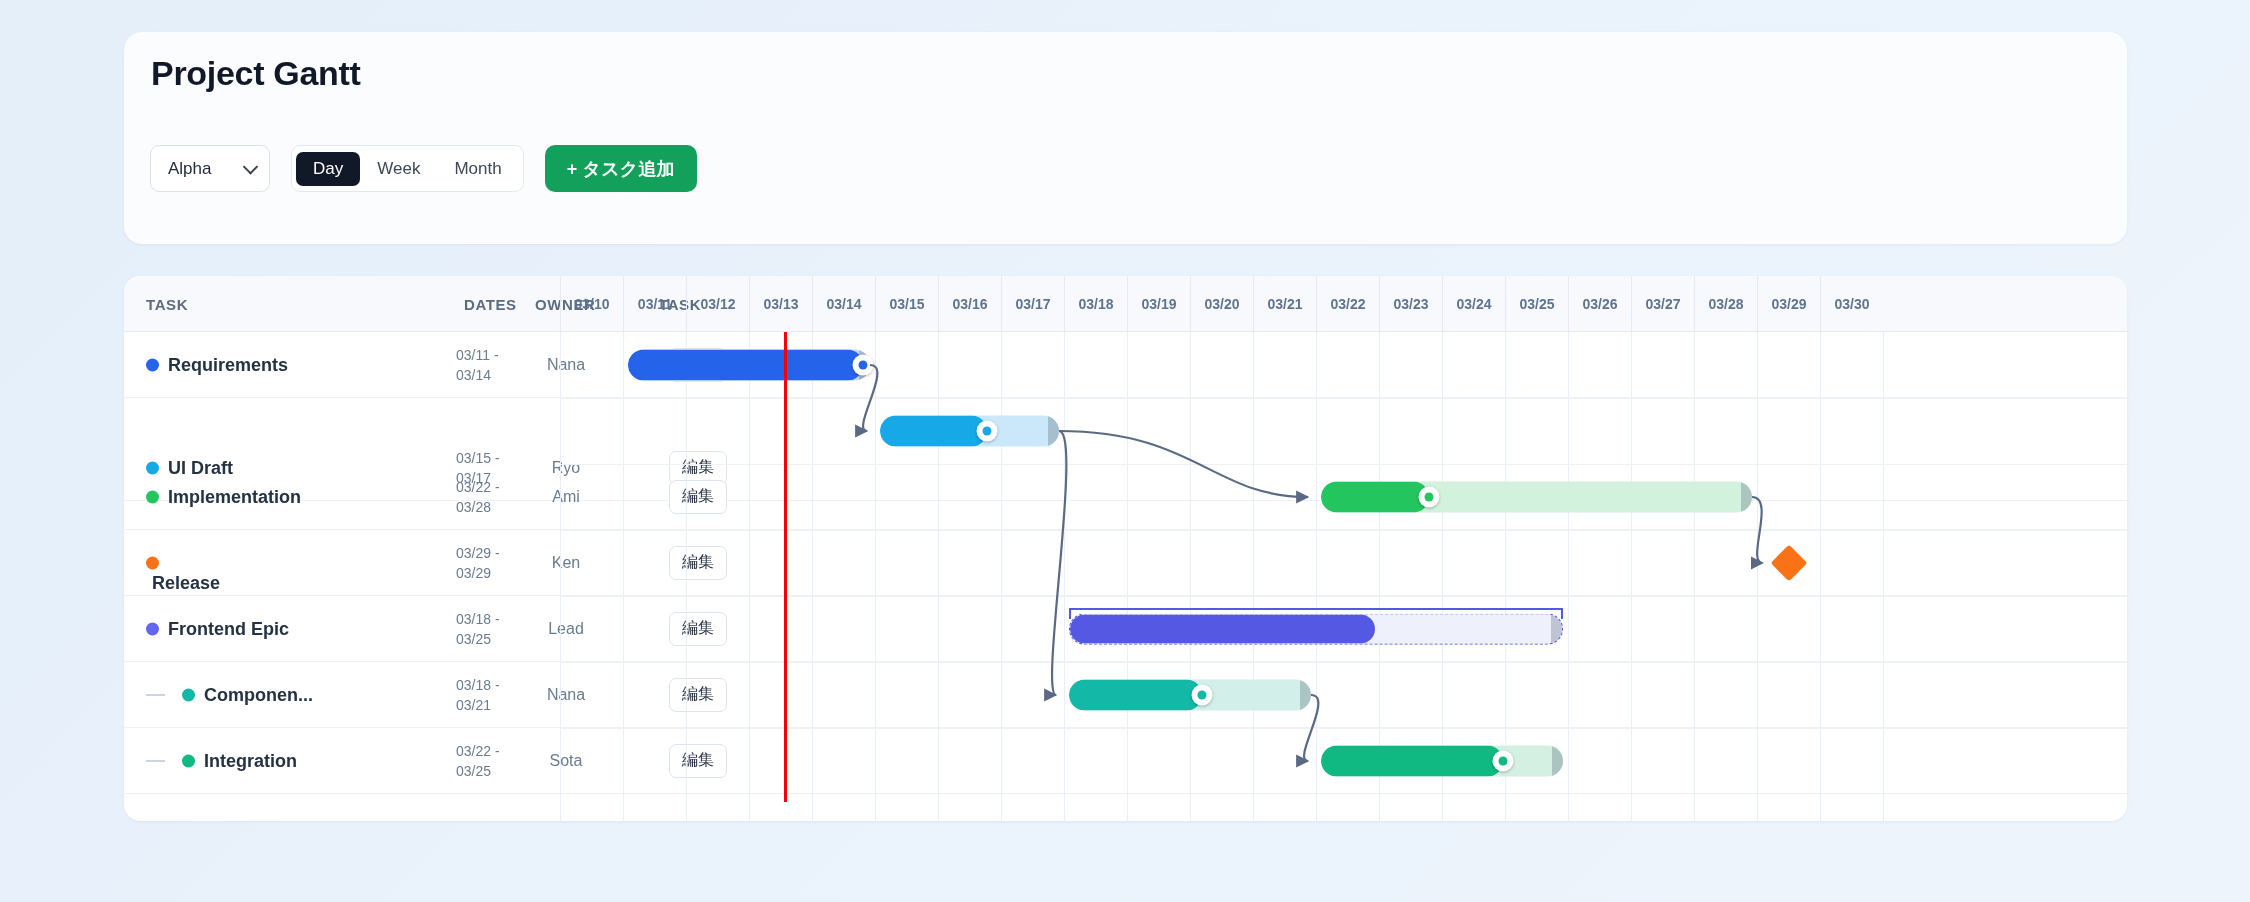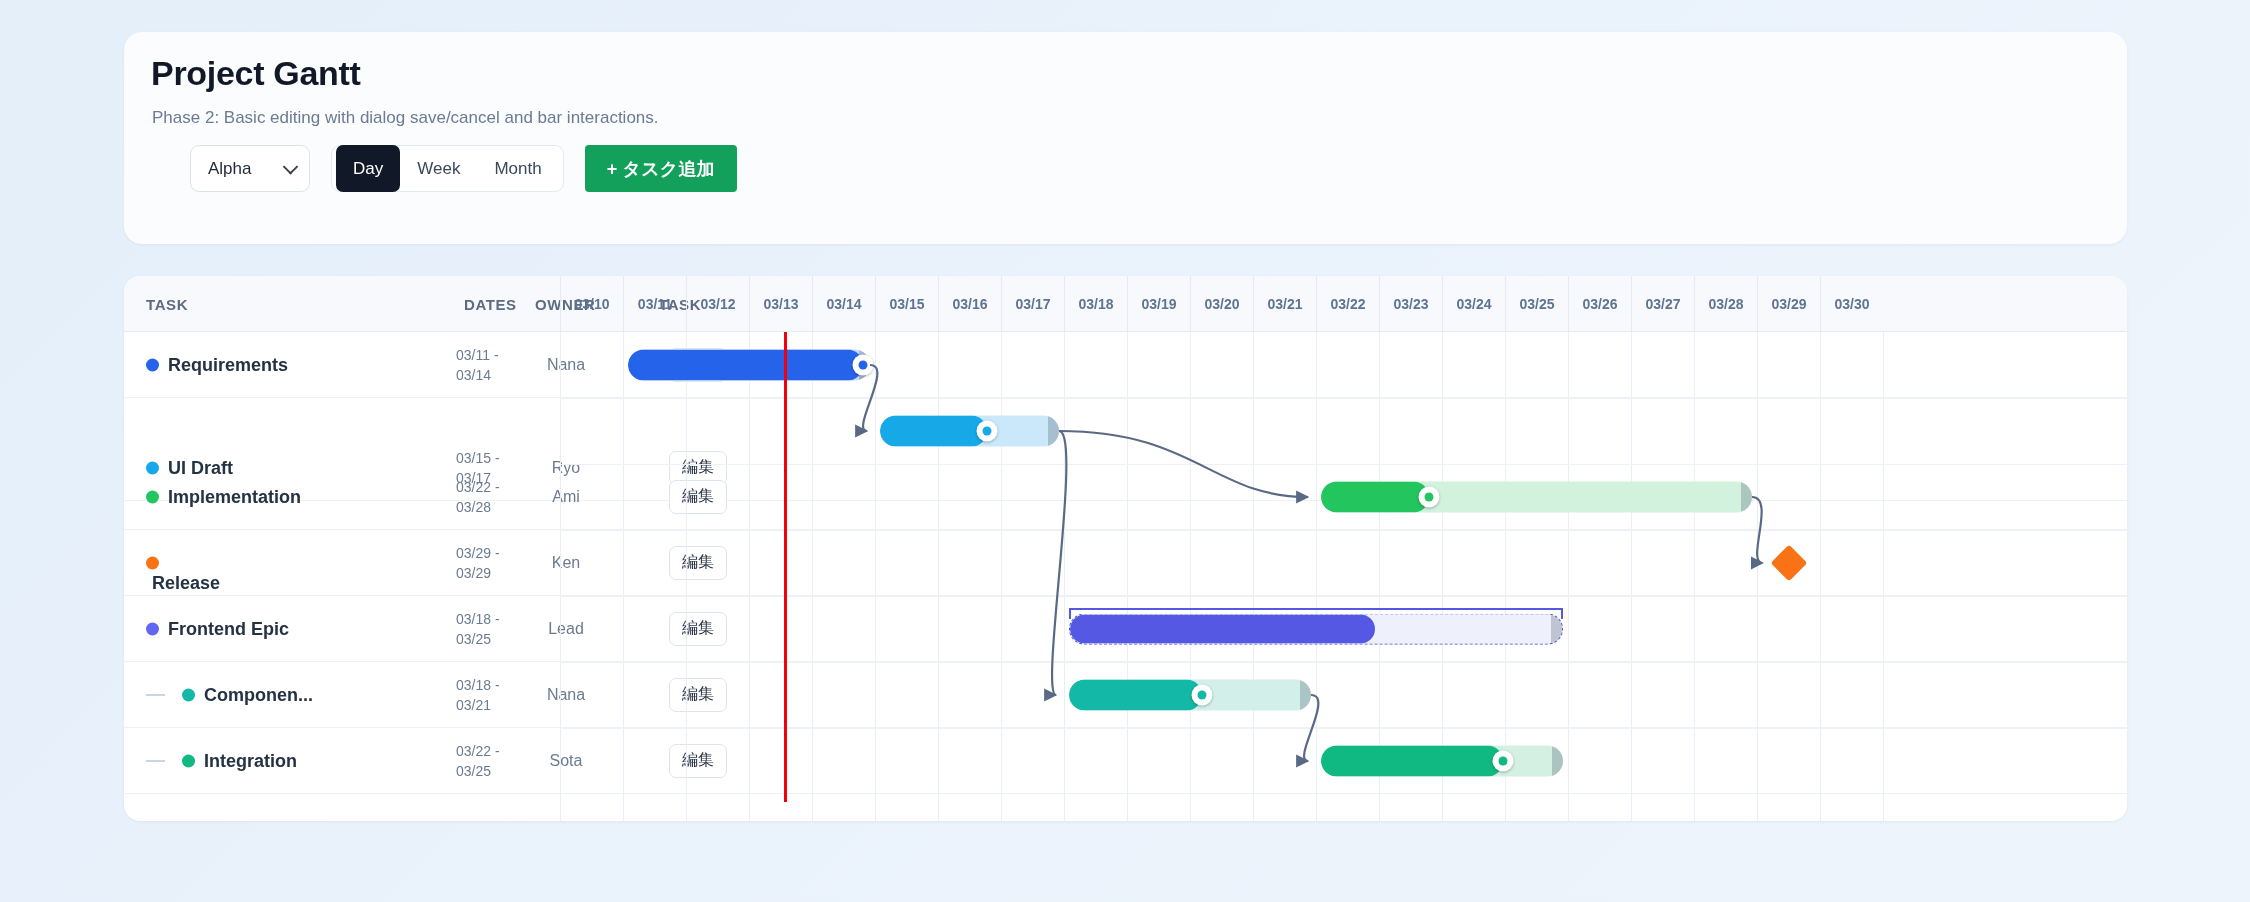--- a/index.html
+++ b/index.html
@@ -36,53 +36,53 @@
     display: flex; align-items: center; gap: 21px;
   }
   .select-box {
     position: relative;
     width: 120px; height: 47px;
     background: #fff;
     border: 1px solid #dbe2ec;
     border-radius: 9px;
     display: flex; align-items: center;
     padding-left: 17px;
-    font-size: 17px; color: #1f2937; margin-left: 40px;
+    font-size: 17px; color: #1f2937;
   }
   .select-chevron {
     position: absolute; right: 13px; top: 50%;
     transform: translateY(-55%);
     width: 11px; height: 11px;
     border-right: 2px solid #374151;
     border-bottom: 2px solid #374151;
     transform: translateY(-70%) rotate(45deg);
   }
   .seg-group {
     height: 47px;
     background: #fff;
     border: 1px solid #e3e9f1;
     border-radius: 9px;
     display: flex; align-items: center;
     padding: 4px;
   }
   .seg-btn {
-    height: 47px;
+    height: 34px;
     padding: 0 17px;
     display: flex; align-items: center; justify-content: center;
     font-size: 17px; color: #3d4757;
     border-radius: 7px;
     background: transparent;
   }
   .seg-btn.active {
     background: #111827; color: #fff; font-weight: 500;
   }
   .add-btn {
     height: 47px; padding: 0 22px;
     background: #13a05a;
-    border-radius: 4px;
+    border-radius: 10px;
     display: flex; align-items: center; justify-content: center;
     color: #fff; font-size: 18px; font-weight: bold;
     letter-spacing: .2px;
   }
 
   
   .gantt-card {
     position: absolute;
     left: 124px; top: 276px;
     width: 2003px; height: 545px;
@@ -200,21 +200,20 @@
     border-radius: 3px;
   }
 
   .dep-svg { position: absolute; left: 0; top: 0; width: 100%; height: 100%; pointer-events: none; }
 </style>
 </head>
 <body>
 
 <div class="header-card">
   <div class="page-title">Project Gantt</div>
-  <div class="page-subtitle">Phase 2: Basic editing with dialog save/cancel and bar interactions.</div>
 
   <div class="controls">
     <div class="select-box">
       <span>Alpha</span>
       <span class="select-chevron"></span>
     </div>
 
     <div class="seg-group">
       <div class="seg-btn active">Day</div>
       <div class="seg-btn">Week</div>

